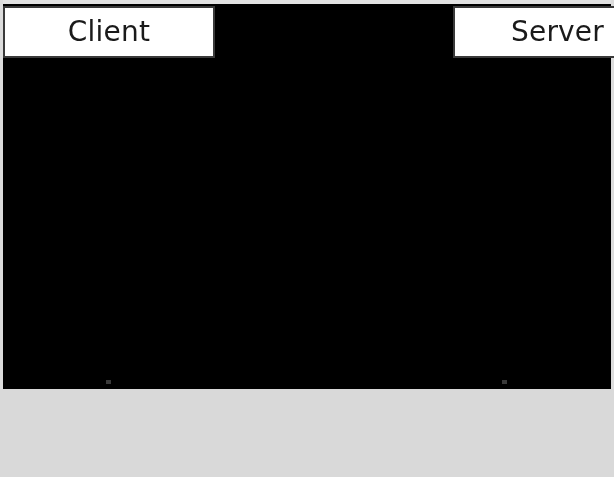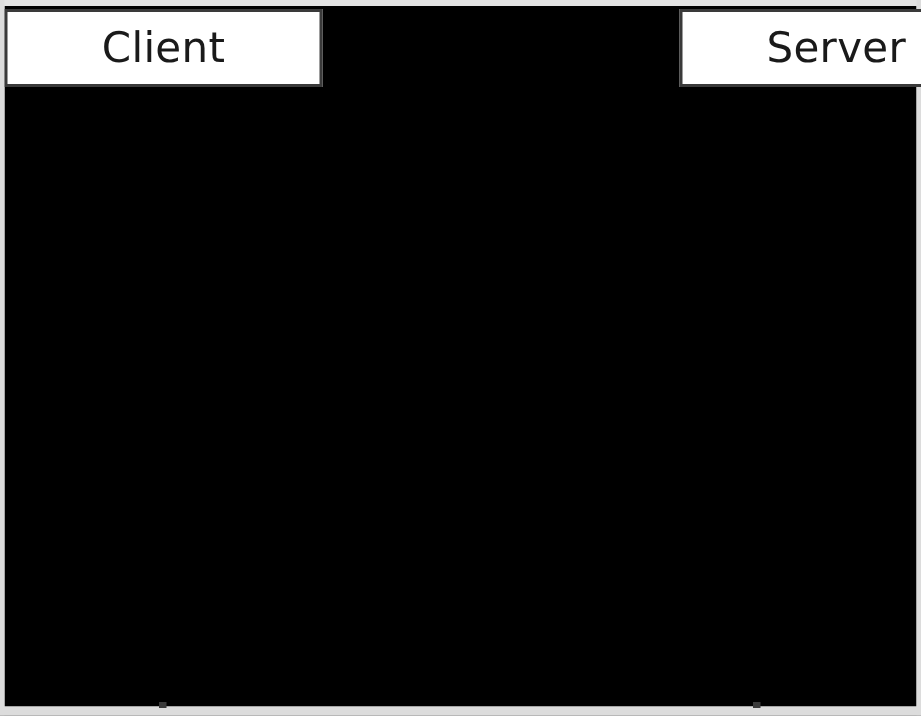--- a/index.html
+++ b/index.html
@@ -7,21 +7,21 @@
     padding: 0;
     background: #d9d9d9;
   }
   body {
     font-family: "DejaVu Sans", sans-serif;
   }
 
   #canvas {
     position: relative;
     width: 614px;
-    height: 477px;
+    height: 389px;
     background: #e2e2e2;
     overflow: hidden;
   }
 
   
   .diagram-surface {
     position: absolute;
     left: 3px;
     top: 4px;
     width: 608px;

